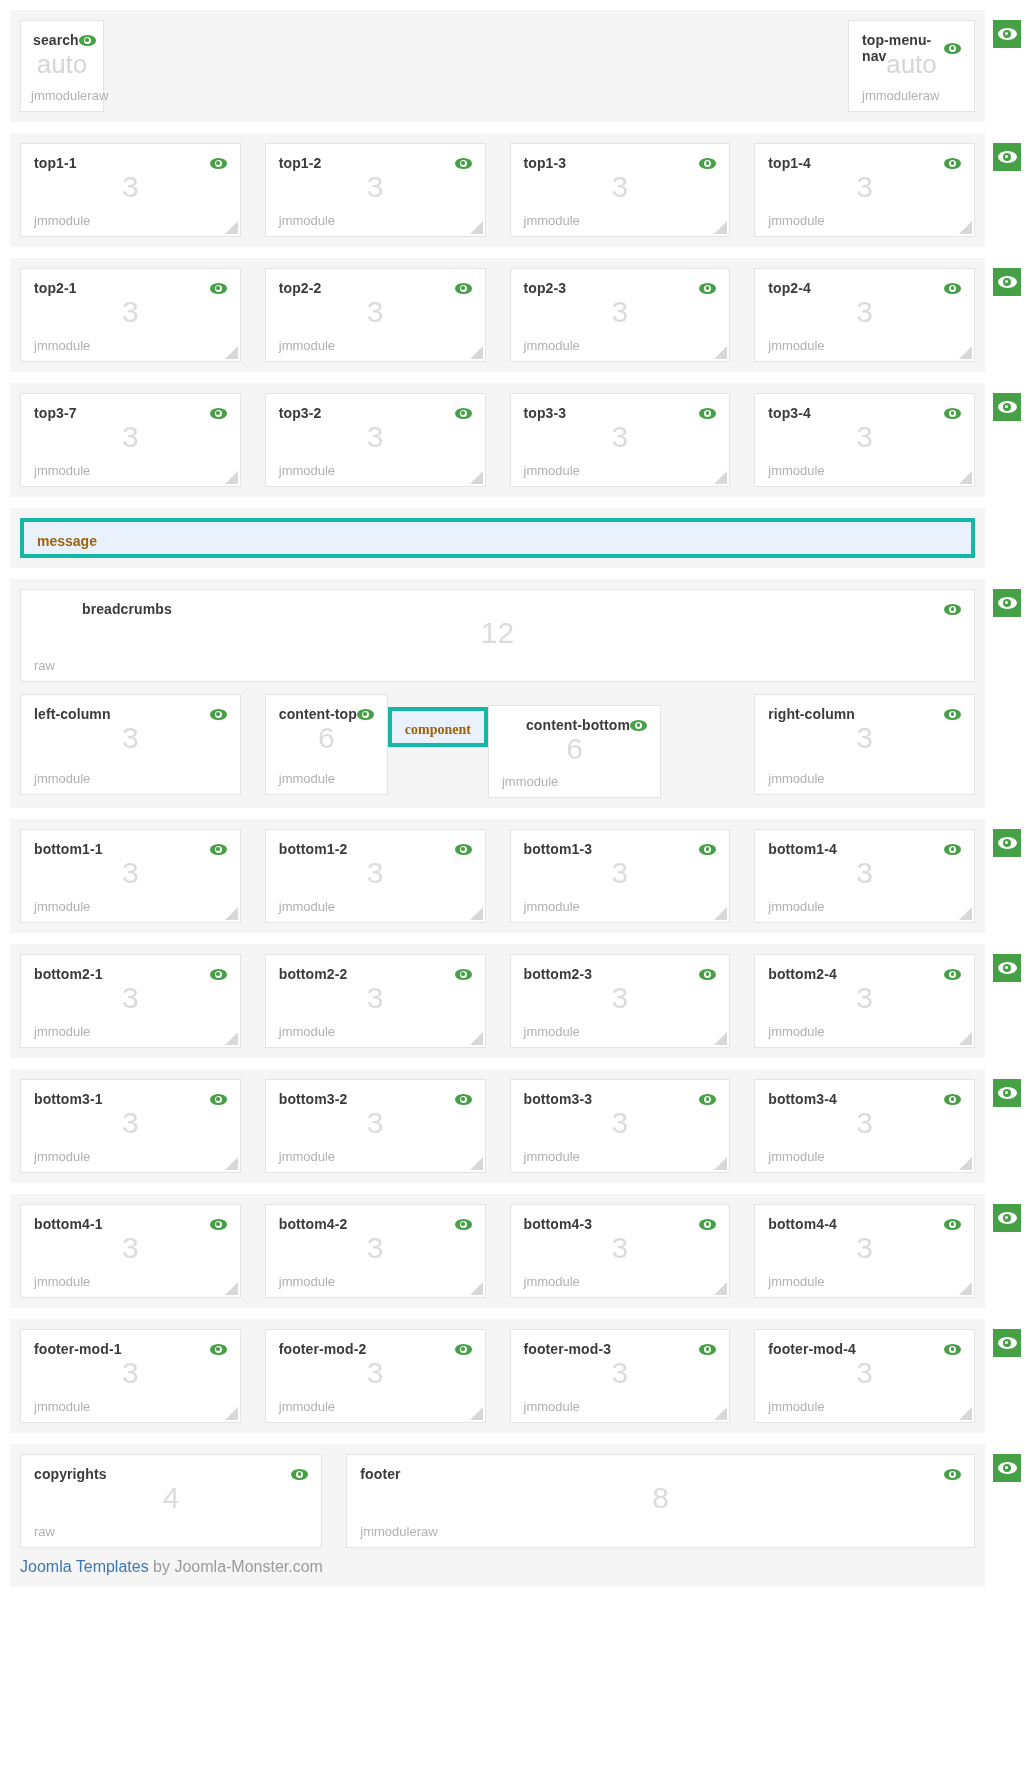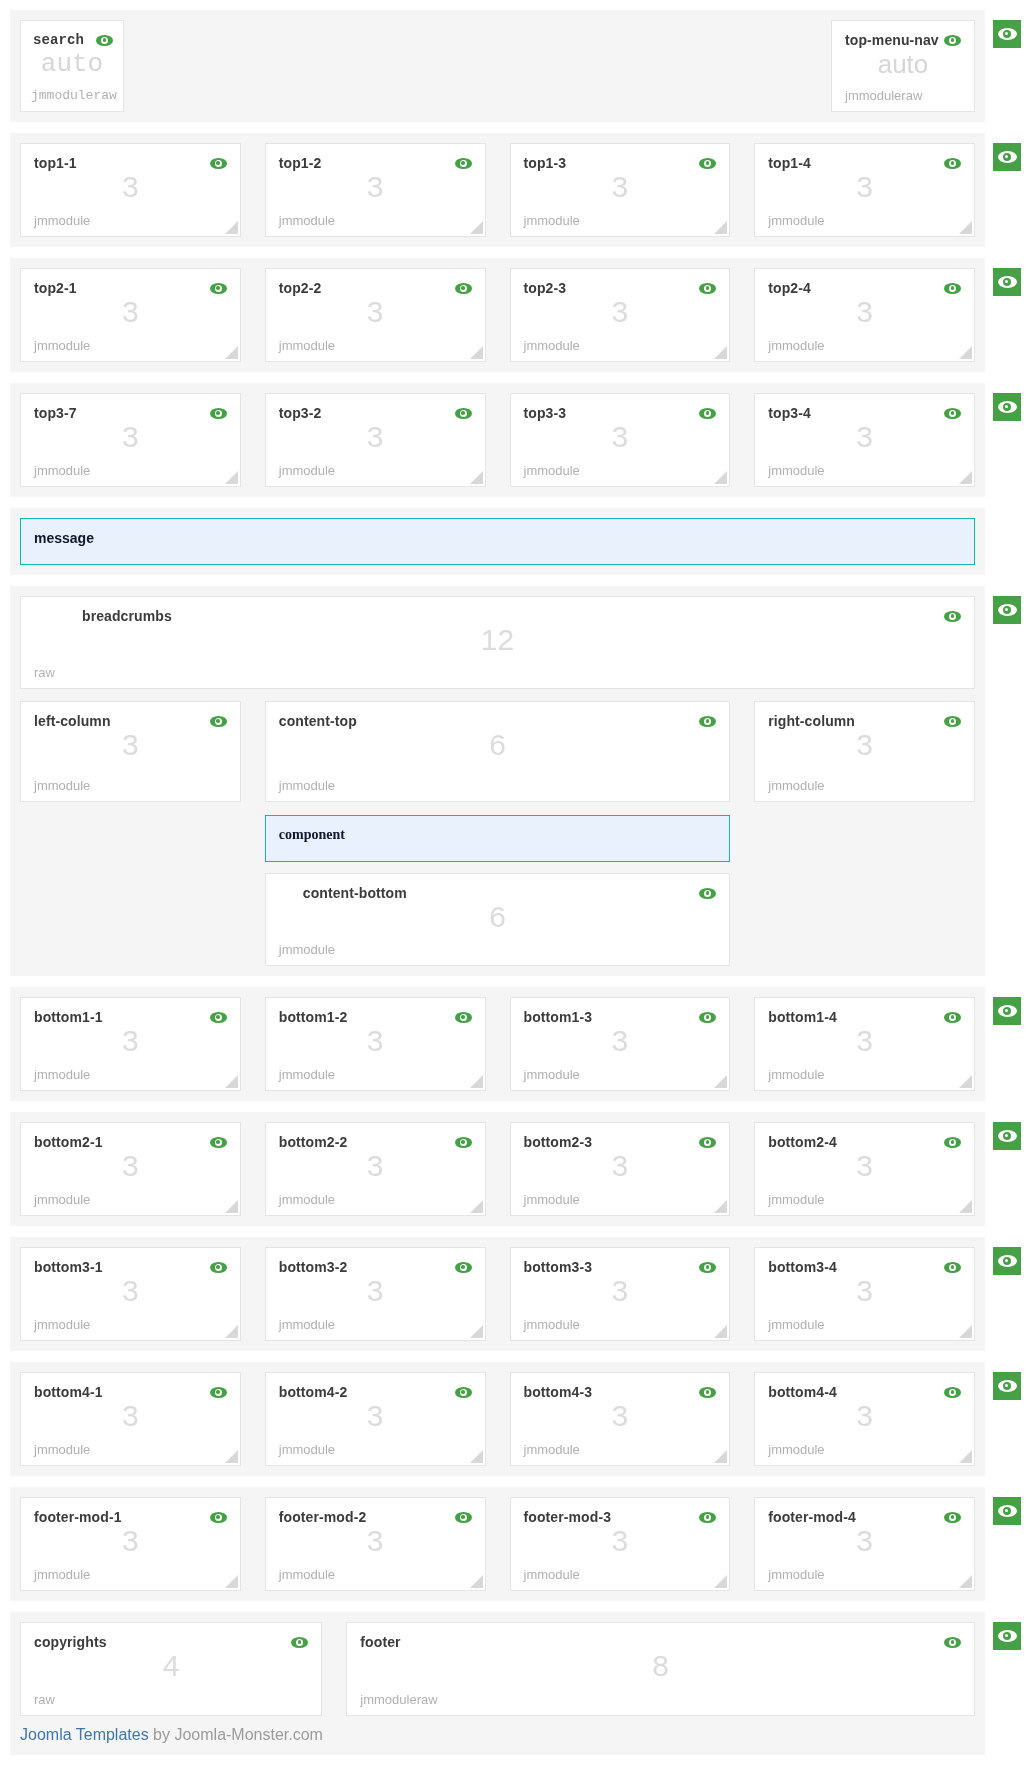--- a/index.html
+++ b/index.html
@@ -21,28 +21,28 @@
   
   .eye{display:inline-block;width:17px;height:11px;background:#46a046;border-radius:50%;position:relative;flex:none;}
   .eye::before{content:"";position:absolute;width:7px;height:7px;background:#fff;border-radius:50%;left:5px;top:2px;}
   .eye::after{content:"";position:absolute;width:3.5px;height:3.5px;background:#46a046;border-radius:50%;left:6.5px;top:3.5px;}
   
   .eye-w{background:#fff;width:19px;height:12px;}
   .eye-w::before{background:#46a046;width:8px;height:8px;left:5.5px;top:2px;}
   .eye-w::after{background:#fff;width:3px;height:3px;left:7px;top:3.5px;}
   .row-btn{position:absolute;left:calc(100% + 8px);top:10px;width:28px;height:28px;background:#46a046;
            border:none;display:flex;align-items:center;justify-content:center;cursor:pointer;padding:0;}
-  .bluebar{background:#e9f2fc;border:1px solid #14b8a6;box-sizing:border-box;height:47px;
-           padding:11px 13px;font-size:14px;font-weight:bold;color:#0f172a;}
+  .bluebar{background:#e9f2fc;border:4px solid #14b8a6;box-sizing:border-box;height:40px;
+           padding:11px 13px;font-size:14px;font-weight:bold;color:#a16207;}
   .header-flex{display:flex;justify-content:space-between;}
-  .card.search{width:104px;font-family:Liberation Mono, monospace;}
+  .card.search{width:84px;}
   .card.search .card-head{padding:11px 10px 0 12px;}
   .card.search .tag{left:10px;}
-  .card.topmenu{width:144px;}
-  .mid-col{grid-column:span 6;display:flex;flex-direction:column;}
+  .card.topmenu{width:127px;}
+  .mid-col{grid-column:span 6;display:flex;}
   .mid-col .bluebar{margin-top:13px;font-family:Liberation Serif, serif;}
   .mid-col .card.cbottom{margin-top:11px;padding-left:24px;}
   .bc{margin-bottom:12px;padding-left:48px;}
   .attribution{margin:10px 0 1px 0;font-size:16px;color:#9b9b9b;}
   .attribution a{color:#3f76ad;text-decoration:none;cursor:pointer;}
 </style>
 </head>
 <body>
 
 <div class="wrap">

